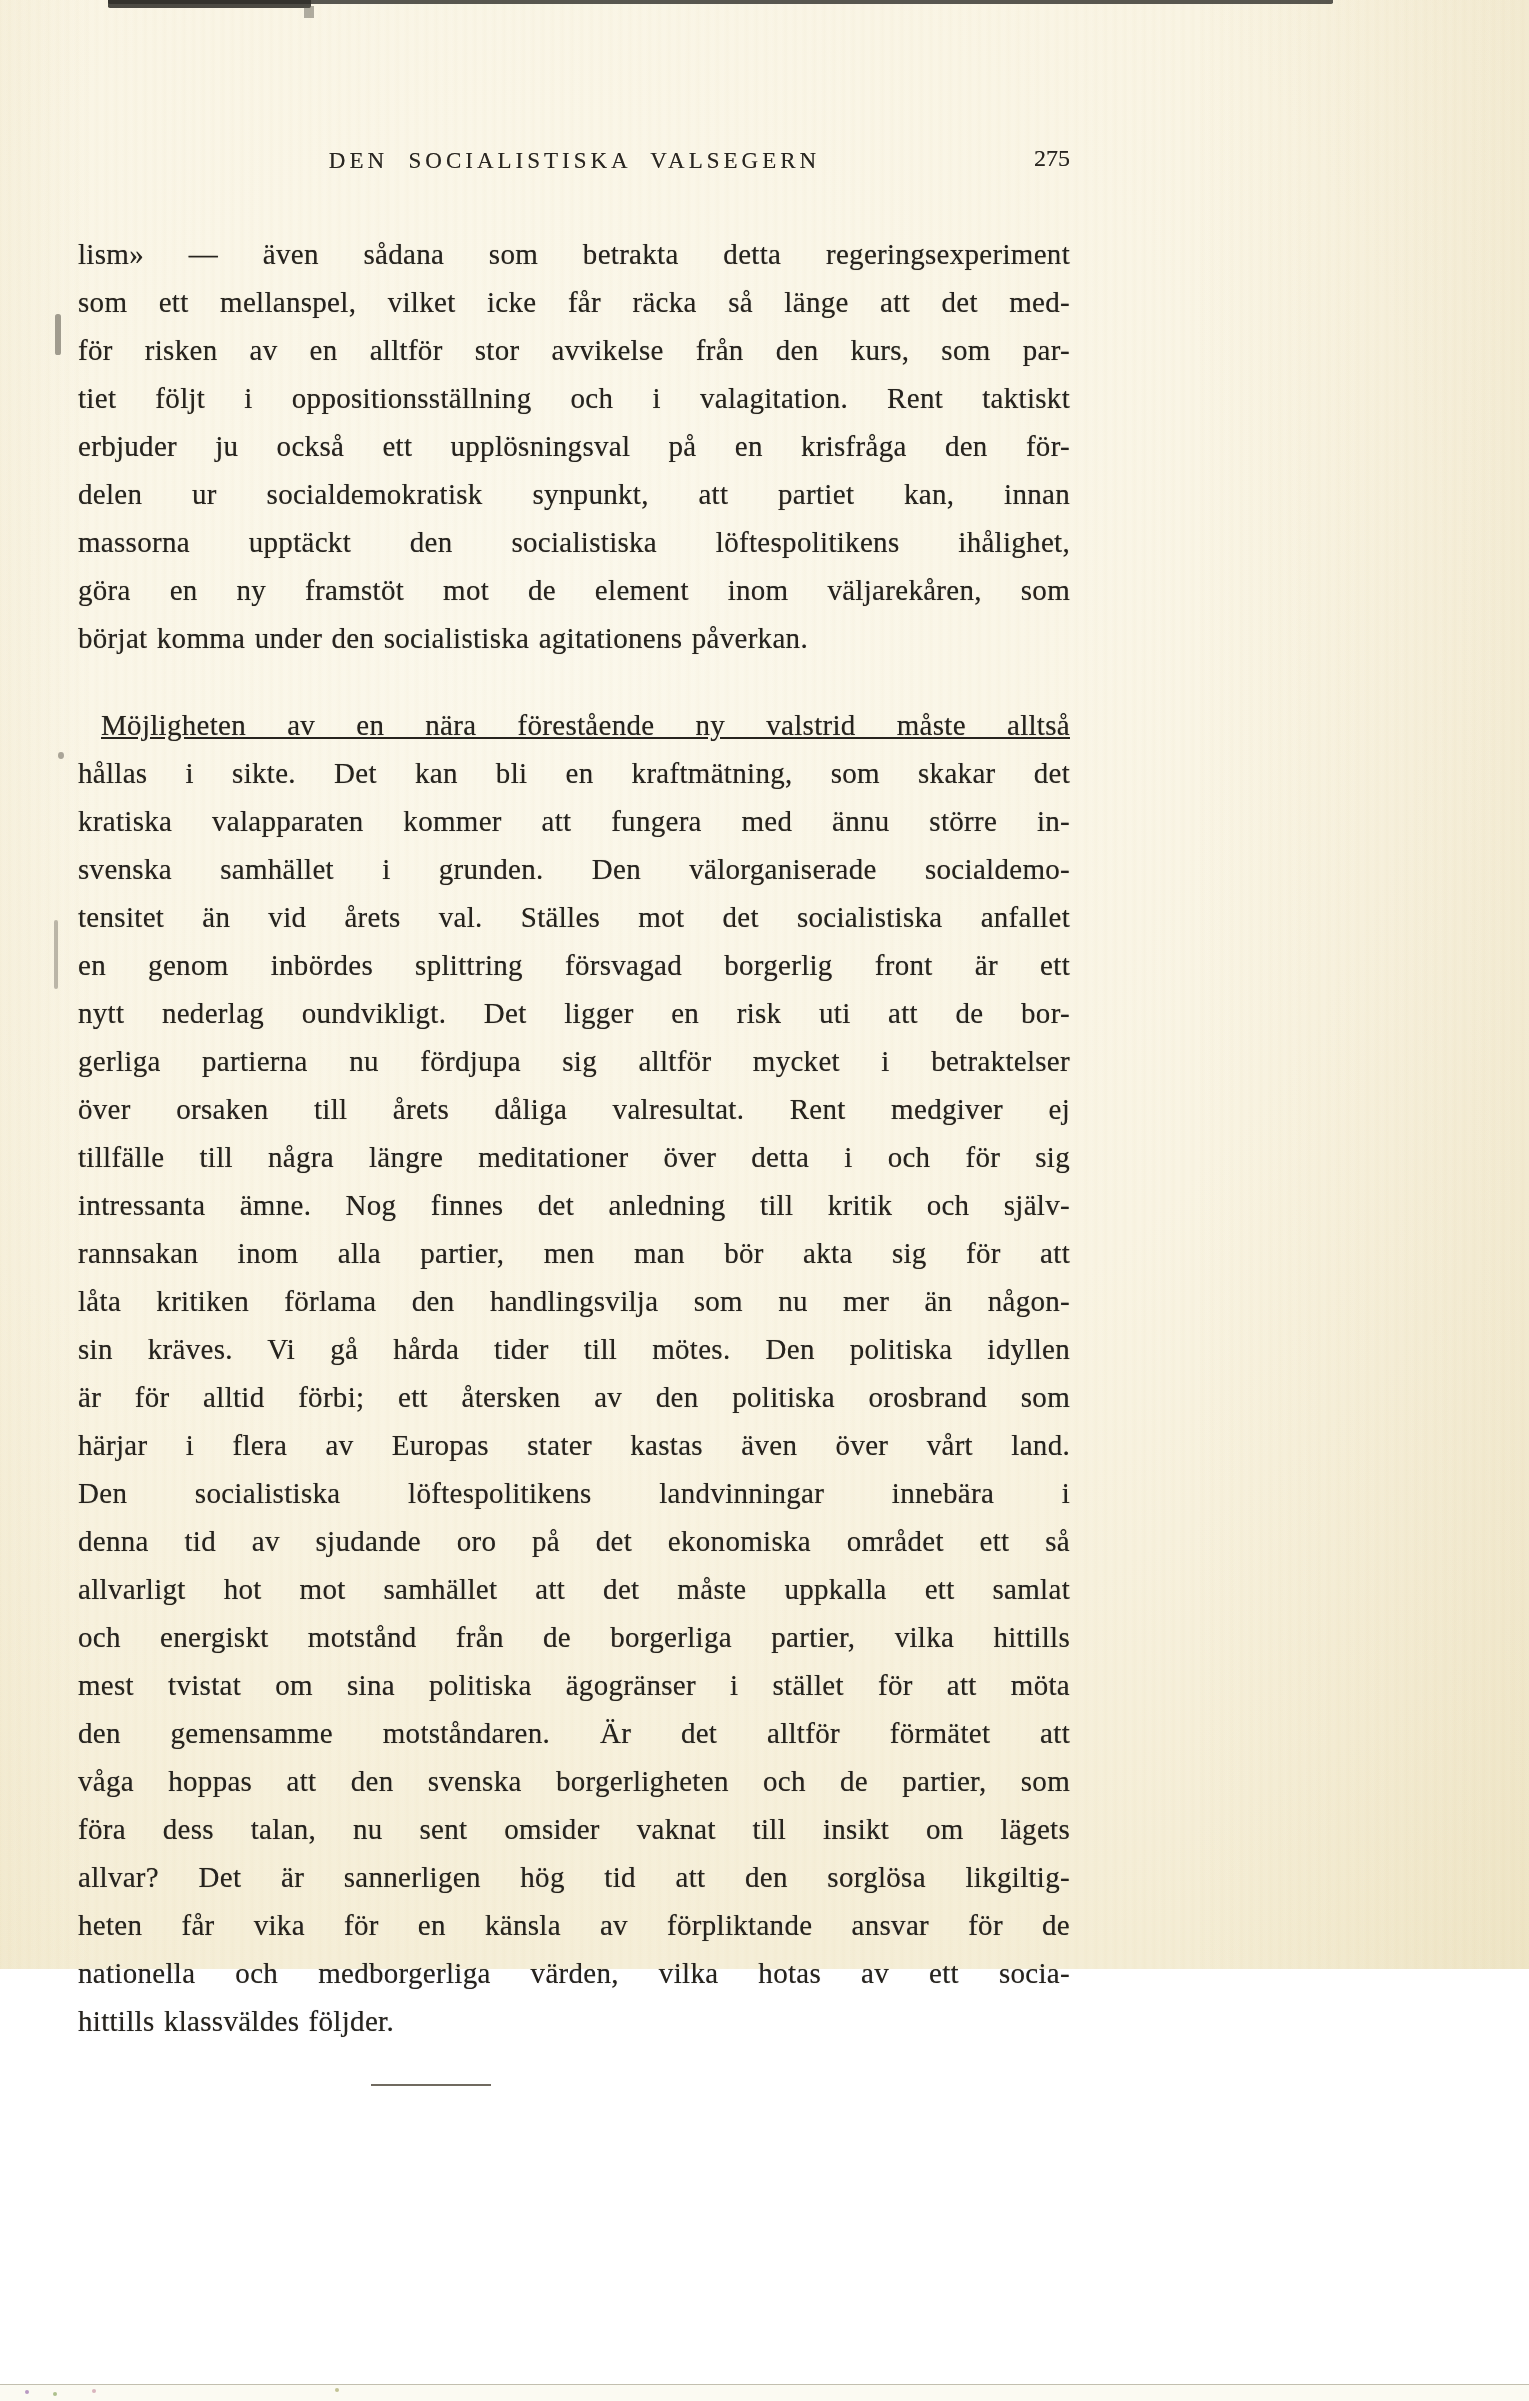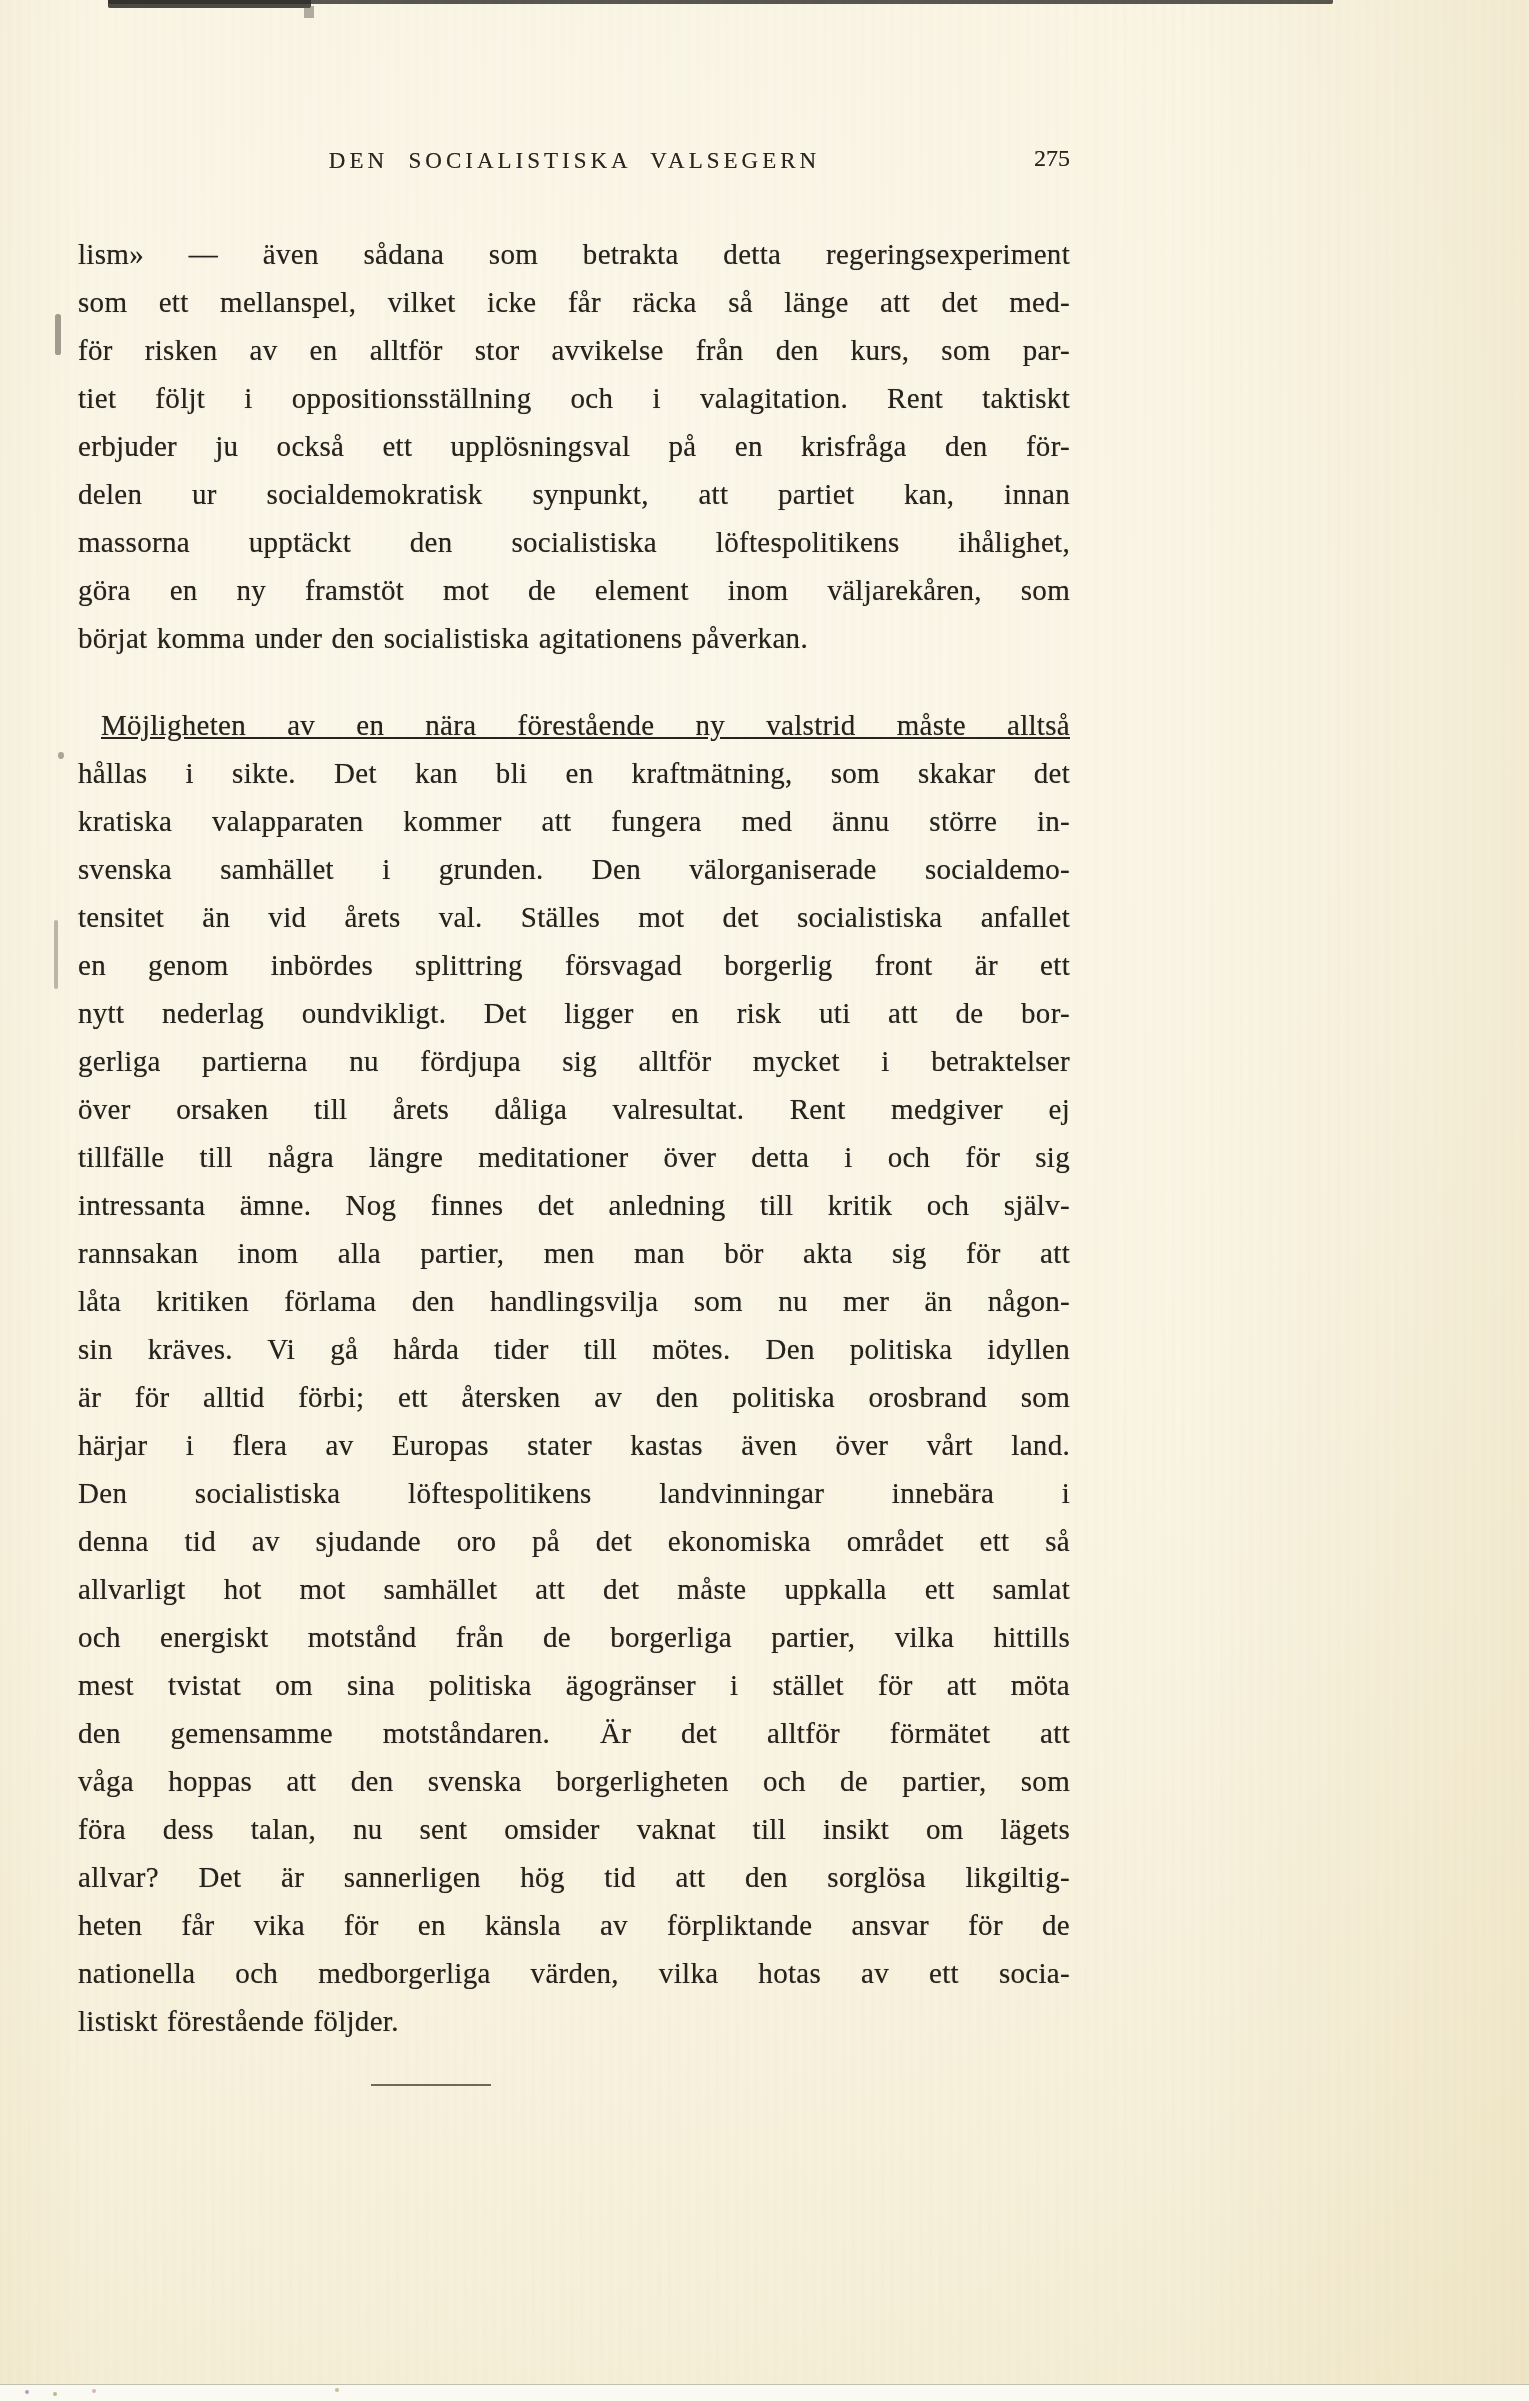--- a/index.html
+++ b/index.html
@@ -3,21 +3,21 @@
 <meta charset="utf-8">
 <style>
   html, body { margin: 0; padding: 0; }
   body {
     width: 1529px; height: 2401px;
     overflow: hidden;
     font-family: "Liberation Serif", "DejaVu Serif", serif;
   }
   .page {
     position: relative;
-    width: 1529px; height: 2401px;
+    width: 1529px; height: 1969px;
     background:
       repeating-linear-gradient(90deg,
         rgba(210,190,140,0.045) 0px, rgba(210,190,140,0.0) 2.6px,
         rgba(255,255,250,0.03) 5.3px, rgba(210,190,140,0.045) 9.7px),
       linear-gradient(90deg, rgba(216,196,140,0.10) 0%, rgba(216,196,140,0) 6%,
         rgba(216,196,140,0) 78%, rgba(216,196,140,0.16) 100%),
       radial-gradient(ellipse 120% 90% at 36% 30%,
         #fbf8ec 0%, #f9f4e3 48%, #f5eed7 78%, #f1e9cc 100%);
     color: #26231e;
   }
@@ -135,21 +135,21 @@
         <div class="line">denna tid av sjudande oro på det ekonomiska området ett så</div>
         <div class="line">allvarligt hot mot samhället att det måste uppkalla ett samlat</div>
         <div class="line">och energiskt motstånd från de borgerliga partier, vilka hittills</div>
         <div class="line">mest tvistat om sina politiska ägogränser i stället för att möta</div>
         <div class="line">den gemensamme motståndaren. Är det alltför förmätet att</div>
         <div class="line">våga hoppas att den svenska borgerligheten och de partier, som</div>
         <div class="line">föra dess talan, nu sent omsider vaknat till insikt om lägets</div>
         <div class="line">allvar? Det är sannerligen hög tid att den sorglösa likgiltig-</div>
         <div class="line">heten får vika för en känsla av förpliktande ansvar för de</div>
         <div class="line">nationella och medborgerliga värden, vilka hotas av ett socia-</div>
-        <div class="line last">listiskt förestående följder.</div>
+        <div class="line last">hittills klassväldes följder.</div>
       </div>
   </div>
 
   <div class="end-rule"></div>
 
   <div class="speck s1"></div>
   <div class="speck s2"></div>
   <div class="speck s3"></div>
 
   <div class="bottom-scan-edge"></div>

